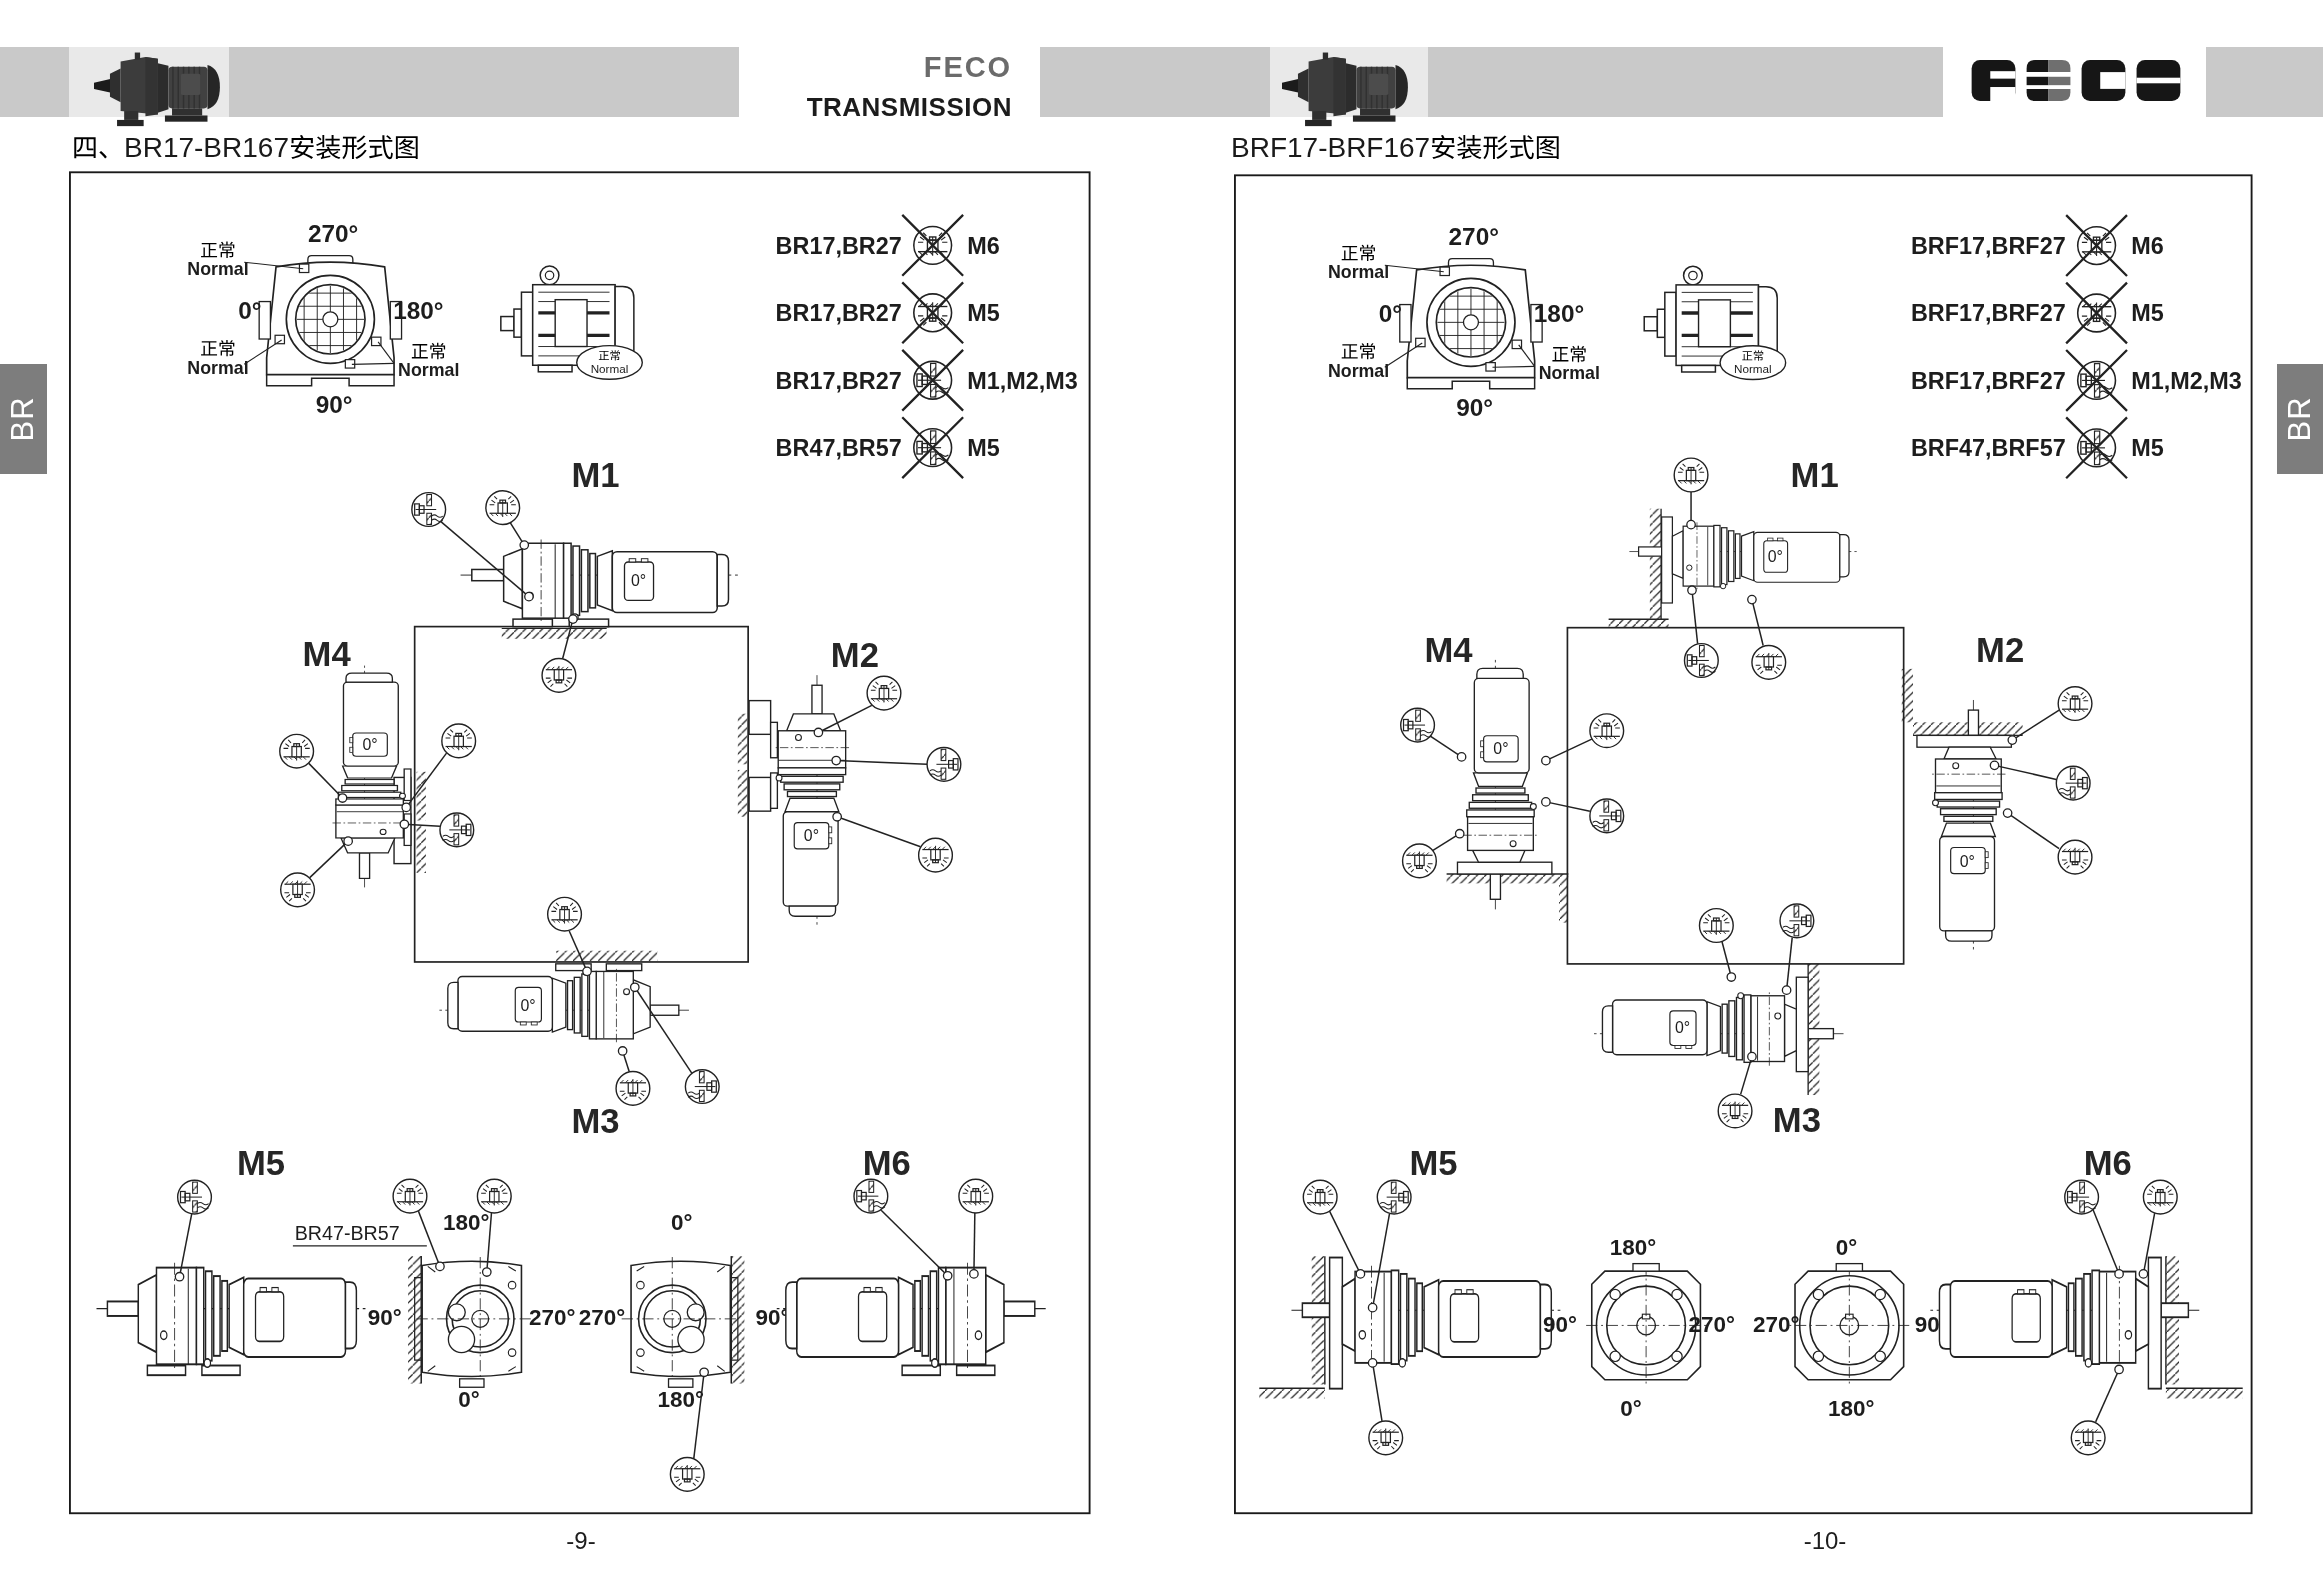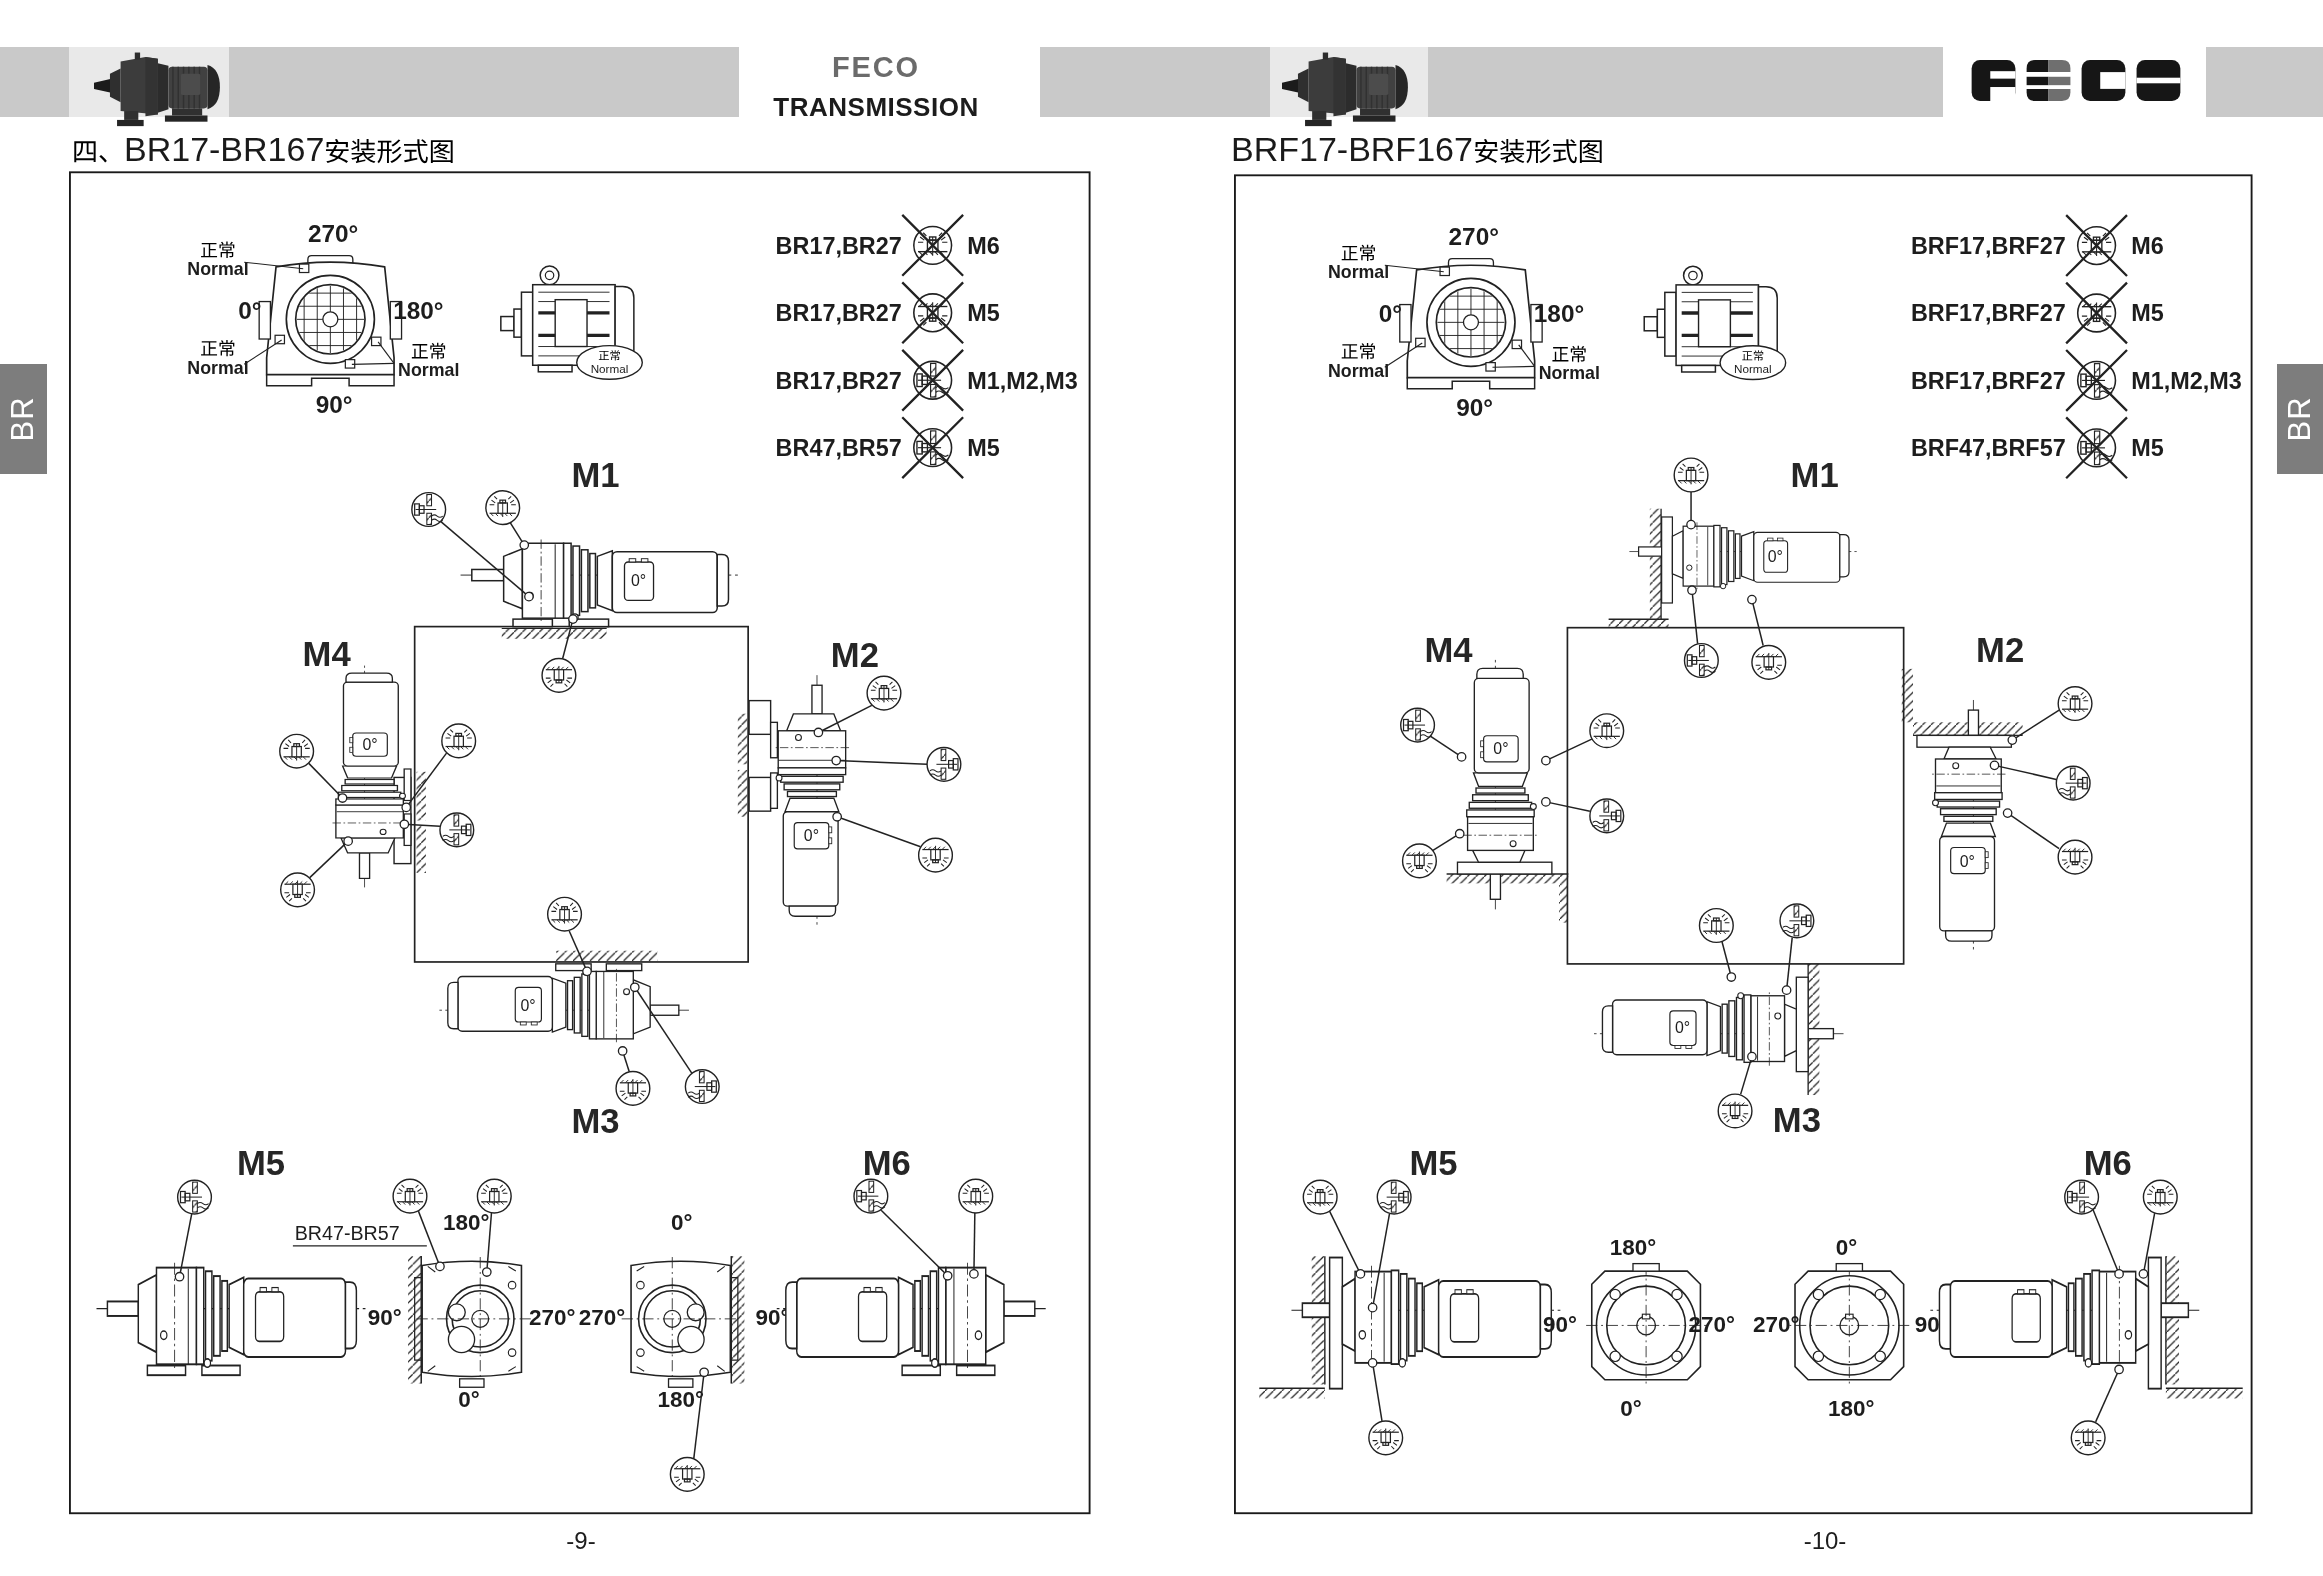--- a/index.html
+++ b/index.html
@@ -4,26 +4,26 @@
 <title>BR / BRF Mounting position example</title>
 <style>
   * { margin:0; padding:0; box-sizing:border-box; }
   html,body { background:#ffffff; }
   body { width:2324px; height:1577px; position:relative; overflow:hidden;
          font-family:"Liberation Sans","DejaVu Sans",sans-serif; color:#1d1d1d; }
   .band { position:absolute; left:0; top:47px; width:2324px; height:70px; background:#c9c9c9; }
   .photoarea { position:absolute; top:47px; width:160px; height:70px; background:#e9e9e9; }
   .bandgap { position:absolute; top:47px; height:70px; background:#ffffff; }
   .photo { position:absolute; }
-  .brand { position:absolute; left:740px; top:52px; width:272px; text-align:center; }
+  .brand { position:absolute; left:740px; top:52px; width:272px; text-align:right; }
   .brand1 { font-size:29px; font-weight:700; color:#6b6b6b; letter-spacing:1.9px; line-height:1.05; }
   .brand2 { font-size:26px; font-weight:700; color:#1c1c1c; letter-spacing:0.5px; line-height:1.15;margin-top:11px; }
   .logo { position:absolute; }
-  .title { position:absolute; height:37px; font-size:34px; font-weight:400; color:#1a1a1a;
-           white-space:nowrap; display:flex; align-items:flex-end; }
+  .title { position:absolute; height:37px; font-size:28px; font-weight:400; color:#1a1a1a;
+           white-space:nowrap; display:flex; align-items:flex-start; }
   .title .cjkspan svg { display:inline-block; }
   .pagebox { position:absolute; }
   .pagenum { position:absolute; width:112px; text-align:center; font-size:24px; color:#1d1d1d; }
   .tab { position:absolute; top:364px; width:47px; height:110px; background:#7d7d7d;
          display:flex; align-items:center; justify-content:center; }
   .tabtext { color:#ffffff; font-size:31px; transform:rotate(-90deg); letter-spacing:0.9px; }
 </style>
 </head>
 <body>
 

